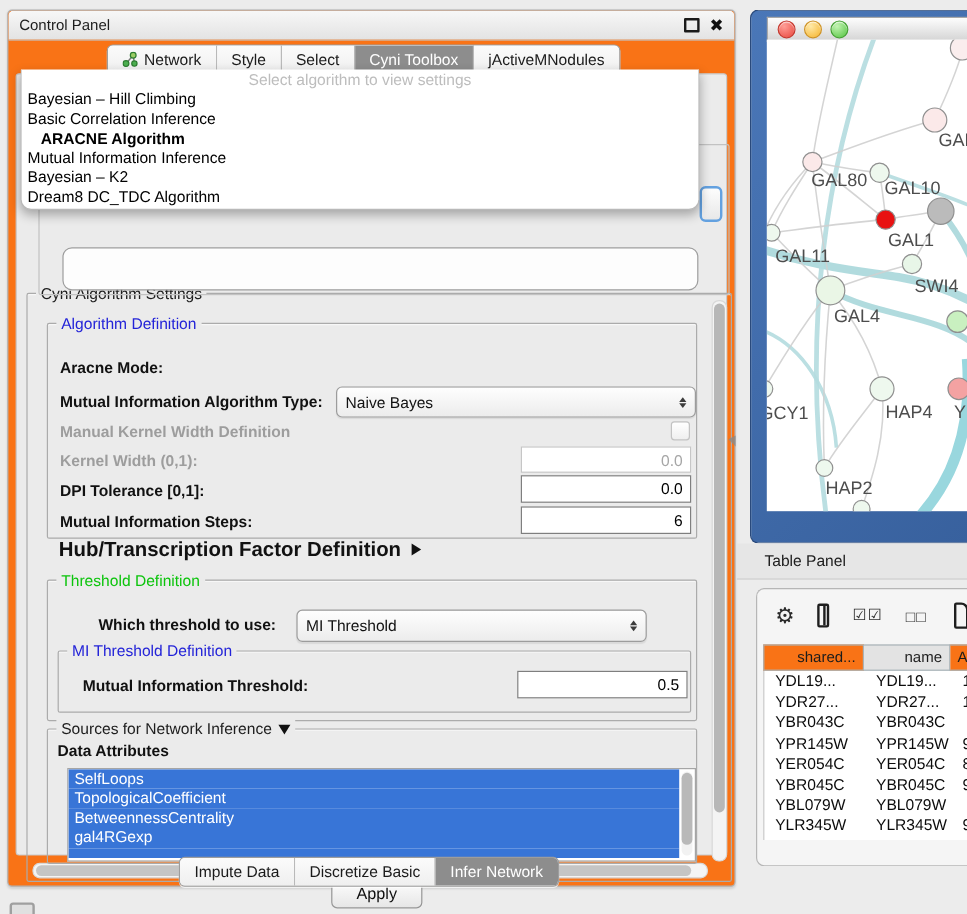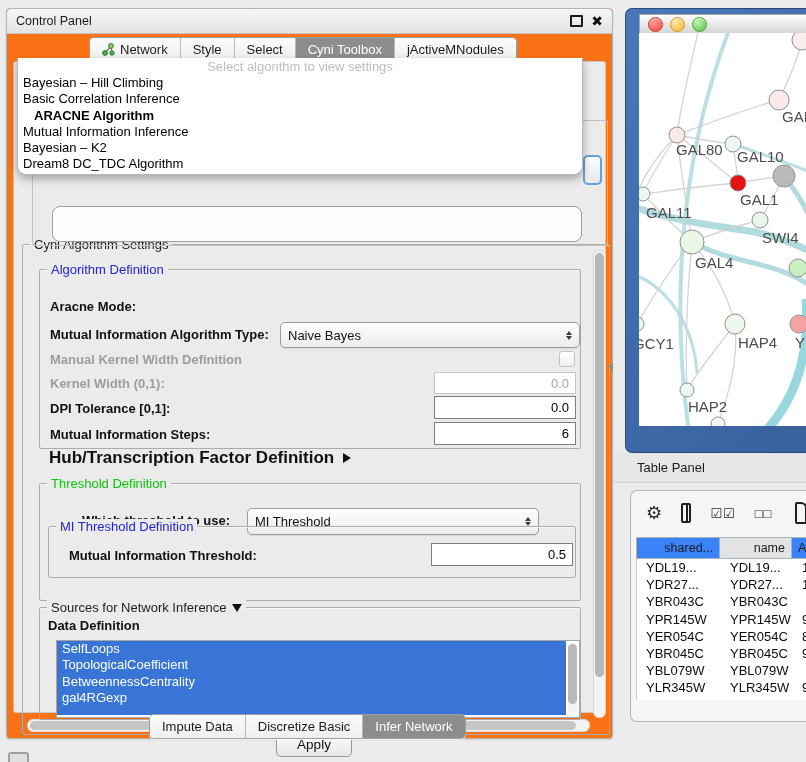--- a/index.html
+++ b/index.html
@@ -49,21 +49,21 @@
   .group{position:absolute;border:1px solid #ababab;border-radius:2px;
       box-shadow:inset 0 1px 0 rgba(255,255,255,.6);}
   .legend{position:absolute;top:-8px;left:7px;padding:0 4px;background:#ebebeb;font-size:13px;
       color:#1d1d1d;white-space:nowrap;display:flex;align-items:center;gap:5px;}
   .legend.blue{color:#2323d8;}
   .legend.green{color:#0cc40c;}
 
   .cyni-group{left:8px;top:182px;width:586px;height:489px;}
   .ad-group{left:16px;top:24px;width:540px;height:178px;}
   .th-group{left:16px;top:238px;width:540px;height:116px;}
-  .mi-sub{left:8px;top:42px;width:526px;height:50px;}
+  .mi-sub{left:8px;top:58px;width:526px;height:50px;}
   .src-group{left:16px;top:362px;width:540px;height:111px;}
 
   .lbl{position:absolute;font-size:13px;font-weight:bold;color:#111;white-space:nowrap;}
   .lbl.dis{color:#9d9d9d;}
 
   
   .combo{position:absolute;display:flex;align-items:center;padding:0 7px;font-size:13px;color:#111;
       background:linear-gradient(#fefefe,#ececec);border:1px solid #9c9c9c;border-radius:5px;
       box-shadow:0 1px 1px rgba(0,0,0,.08);white-space:nowrap;}
   .spin{margin-left:auto;display:flex;flex-direction:column;align-items:center;gap:1px;}
@@ -138,21 +138,21 @@
   .icon-columns{width:15px;height:16px;border:2px solid #1e1e1e;border-radius:2px;position:relative;}
   .icon-columns::after{content:"";position:absolute;left:50%;top:0;bottom:0;width:2px;background:#1e1e1e;}
   .icon-checks{font-size:13px;letter-spacing:1px;color:#2b2b2b;}
   .icon-boxes{font-size:13px;letter-spacing:1px;color:#2b2b2b;}
   .icon-doc-part{width:18px;height:18px;border:2px solid #1e1e1e;border-radius:2px 6px 2px 2px;margin-left:4px;}
   .tp-table{position:absolute;left:5px;top:46px;right:0;bottom:0;}
   .tp-hrow{display:grid;grid-template-columns:84px 72px 60px;height:22px;}
   .tp-hcell{border:1px solid #a9b4b8;border-left:none;background:#e3e3e3;font-size:12.5px;color:#1c1c1c;
       display:flex;align-items:center;justify-content:flex-end;padding-right:6px;overflow:hidden;}
   .tp-hcell:first-child{border-left:1px solid #a9b4b8;}
-  .tp-hcell.blue{background:#3b82f6;}
+  .tp-hcell.blue{background:#f97316;}
   .tp-hcell.blue:last-child{justify-content:flex-start;padding-left:6px;}
   .tp-rows{height:141px;overflow:hidden;background:#fff;border-left:1px solid #c9c9c9;}
   .tp-row{display:grid;grid-template-columns:84px 72px 60px;height:17.2px;font-size:13px;color:#0c0c0c;}
   .tp-row div{padding-left:9px;line-height:17.2px;white-space:nowrap;overflow:hidden;}
 </style>
 </head>
 <body>
 
 <div class="cp">
   <div class="cp-titlebar">
@@ -261,21 +261,21 @@
             <span>0.5</span>
           </div>
         </div>
       </div>
 
       <div class="group src-group">
         <span class="legend">
           <span>Sources for Network Inference</span>
           <span class="tri-down"></span>
         </span>
-        <span class="lbl" style="left:8px;top:10px;">Data Definition</span>
+        <span class="lbl" style="left:8px;top:10px;">Data Attributes</span>
         <div class="attr-list">
           <div>
               <div class="attr-item">SelfLoops</div>
               <div class="attr-item">TopologicalCoefficient</div>
               <div class="attr-item">BetweennessCentrality</div>
               <div class="attr-item">gal4RGexp</div>
               <div class="attr-item part"></div>
             </div>
           <div class="list-vscroll">
               <div class="thumb"></div>

